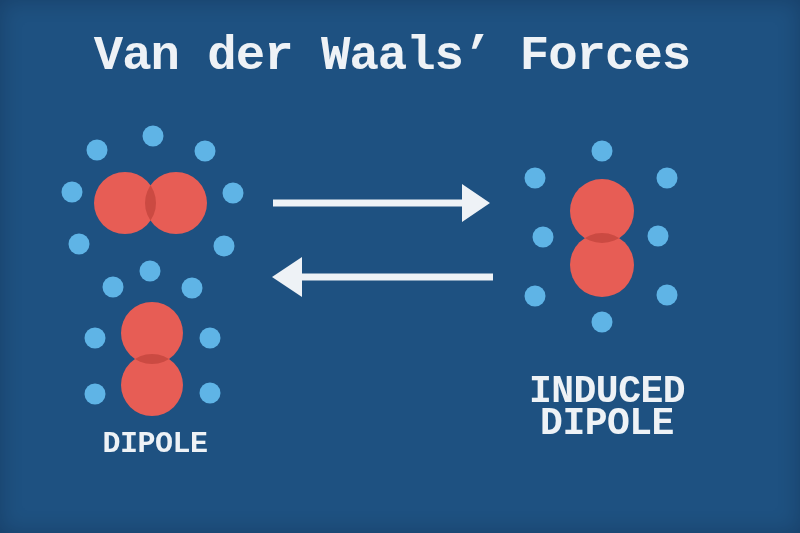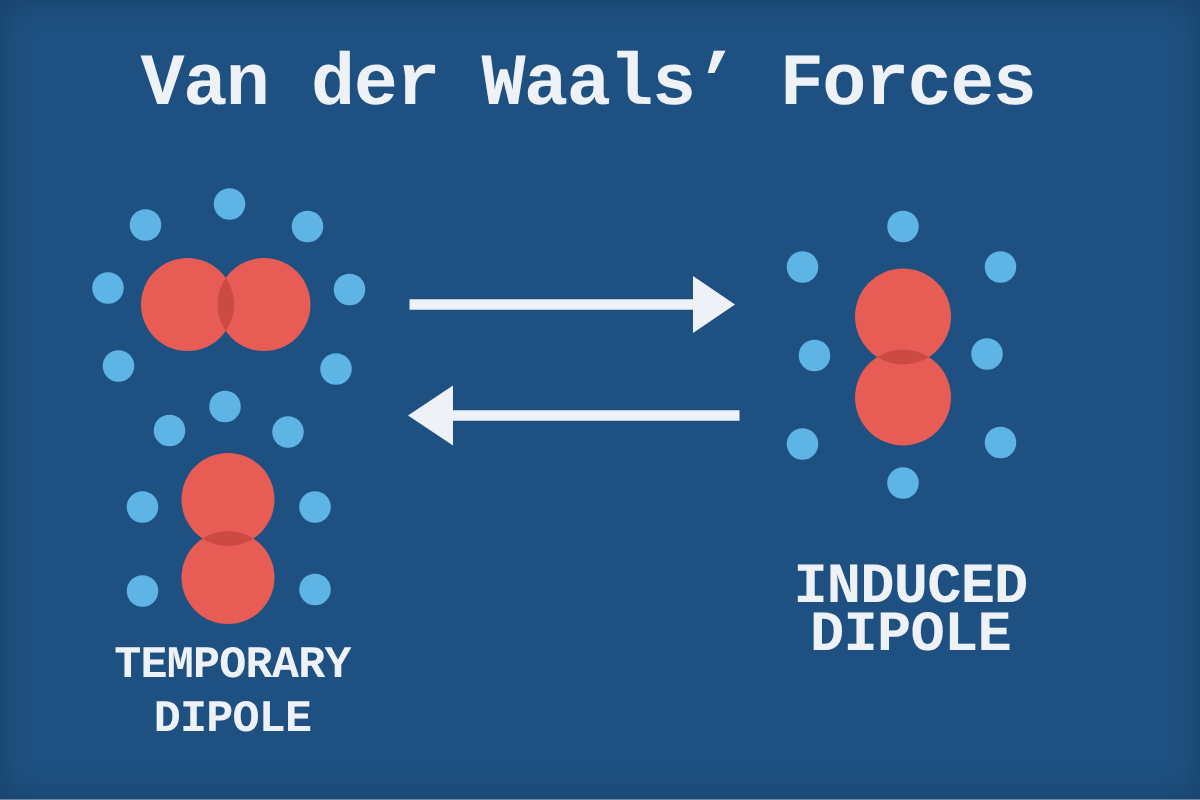--- a/index.html
+++ b/index.html
@@ -116,21 +116,20 @@
       <circle cx="602" cy="211" r="32" fill="var(--molecule-red)"></circle>
       <circle cx="602" cy="265" r="32" fill="var(--molecule-red)"></circle>
       <circle cx="602" cy="265" r="32" fill="var(--overlap-red)" clip-path="url(#clipC)"></circle>
     </g>
 
     <path d="M273,199.5 L462,199.5 L462,184 L490,203 L462,222 L462,206.5 L273,206.5 Z" fill="var(--foreground)"></path>
     <path d="M493,273.5 L302,273.5 L302,257 L272,277 L302,297 L302,280.5 L493,280.5 Z" fill="var(--foreground)"></path>
   </svg>
 
   <div class="label label-left">
-    <span>TEMPORARY</span>
     <span>DIPOLE</span>
   </div>
 
   <div class="label label-right">
     <span>INDUCED</span>
     <span>DIPOLE</span>
   </div>
 
 </div>
 

